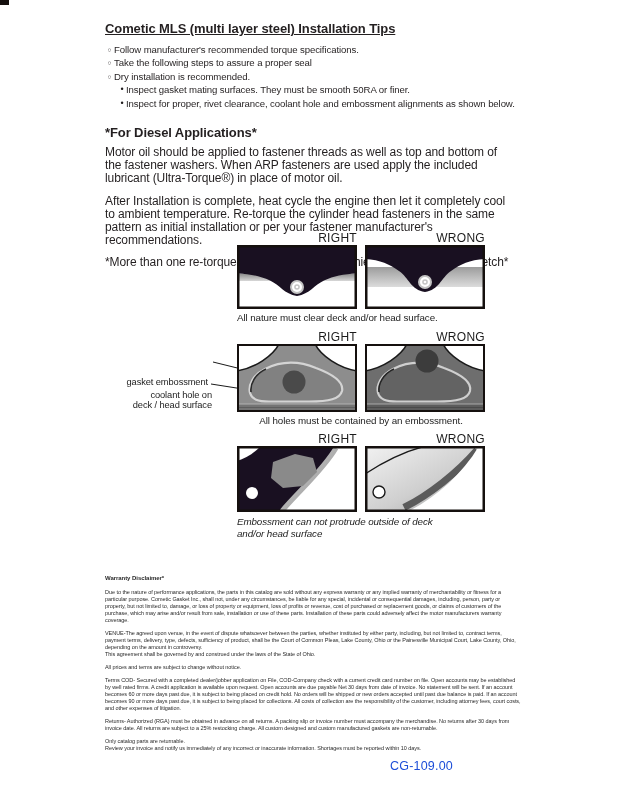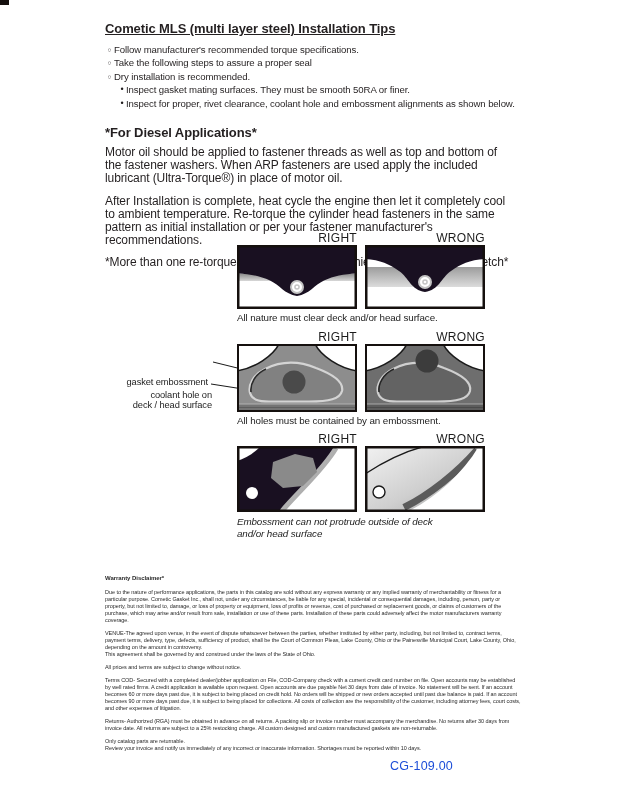--- a/index.html
+++ b/index.html
@@ -31,21 +31,21 @@
   .sub-tips .mk { width: 8px; flex: 0 0 8px; font-size: 9px; }
   .section-head { font-size: 13px; font-weight: bold; margin: 15px 0 6px 0; letter-spacing: -0.1px; }
   .para { font-size: 12px; line-height: 13.2px; letter-spacing: -0.1px; margin-bottom: 9px; width: 410px; }
   
   .fig-label {
     position: absolute; width: 120px; text-align: right;
     font-size: 12px; color: #1c1c1c; letter-spacing: 0.3px;
   }
   .figbox { position: absolute; line-height: 0; }
   .fig-caption { position: absolute; font-size: 9.8px; letter-spacing: -0.1px; color: #1c1c1c; }
-  .fig-caption.center { width: 248px; text-align: left; }
+  .fig-caption.center { width: 248px; text-align: center; }
   .fig-caption.two-line { white-space: pre-line; line-height: 12px; font-style: italic; }
   .ann {
     position: absolute; text-align: right;
     font-size: 9.3px; line-height: 9.8px; letter-spacing: -0.1px;
     white-space: pre-line; color: #1c1c1c;
   }
   .leads { position: absolute; left: 100px; top: 340px; }
   
   .warranty {
     position: absolute; left: 105px; top: 575px; width: 416px;

